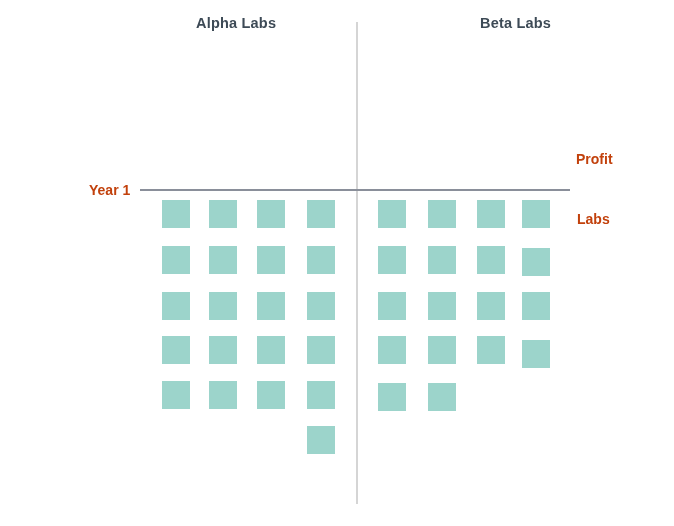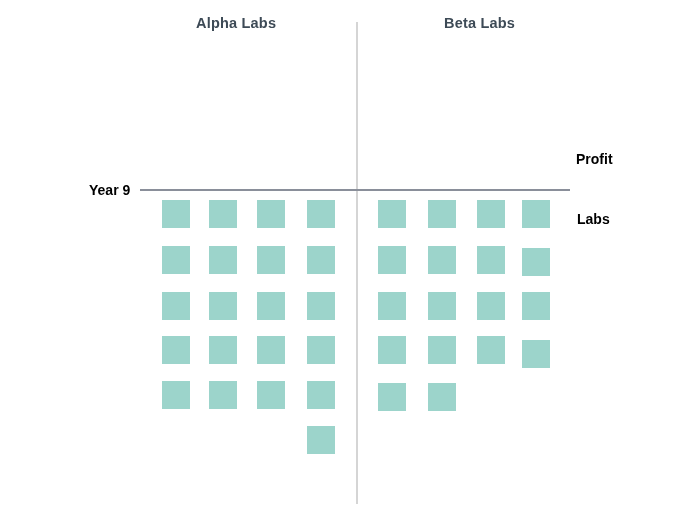--- a/index.html
+++ b/index.html
@@ -18,42 +18,42 @@
   .group-title {
     position: absolute;
     top: 15px;
     font-size: 14.5px;
     font-weight: 700;
     color: #3d4a56;
     letter-spacing: 0.2px;
     white-space: nowrap;
   }
   .group-title.left  { left: 196px; }
-  .group-title.right { left: 444px; }
+  .group-title.right { left: 480px; }
   .divider {
     position: absolute;
     left: 356px;
     top: 22px;
     width: 2px;
     height: 482px;
     background: #d5d5d5;
   }
   .baseline {
     position: absolute;
     left: 140px;
     top: 189px;
     width: 430px;
     height: 2px;
     background: #8a8f9a;
   }
   .axis-label {
     position: absolute;
     font-size: 14px;
     font-weight: 700;
-    color: #000000;
+    color: #c2410c;
     white-space: nowrap;
   }
   .axis-label.year   { left: 89px;  top: 182px; }
   .axis-label.profit { left: 576px; top: 151px; }
   .axis-label.debt   { left: 577px; top: 211px; }
   .unit-square {
     position: absolute;
     width: 28px;
     height: 28px;
   }
@@ -64,21 +64,21 @@
 <div class="canvas">
 
   <div class="group-title left">Alpha Labs</div>
 
   <div class="group-title right">Beta Labs</div>
 
   <div class="divider"></div>
 
   <div class="baseline"></div>
 
-  <div class="axis-label year">Year 9</div>
+  <div class="axis-label year">Year 1</div>
 
   <div class="axis-label profit">Profit</div>
 
   <div class="axis-label debt">Labs</div>
 
   <div id="squares">
       <div class="unit-square" style="left: 162px; top: 200px; background: rgb(156, 212, 203);"></div>
       <div class="unit-square" style="left: 162px; top: 246px; background: rgb(156, 212, 203);"></div>
       <div class="unit-square" style="left: 162px; top: 292px; background: rgb(156, 212, 203);"></div>
       <div class="unit-square" style="left: 162px; top: 336px; background: rgb(156, 212, 203);"></div>

